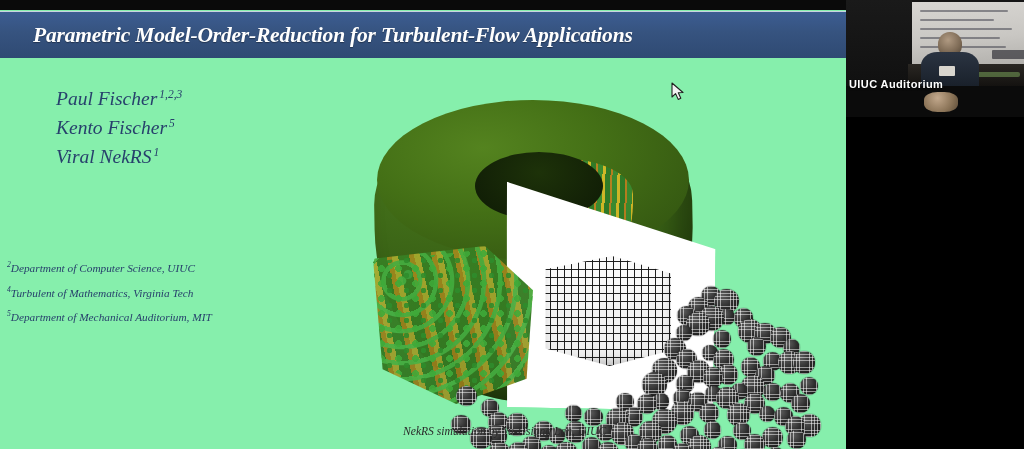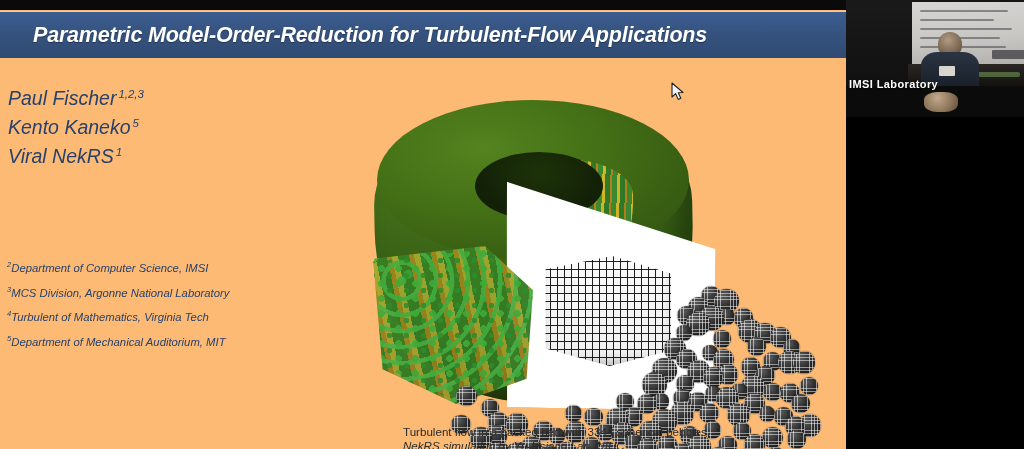--- a/index.html
+++ b/index.html
@@ -21,22 +21,23 @@
     background: #000000;
     overflow: hidden;
   }
 
   
   #slide-pane {
     position: absolute;
     left: 0; top: 0;
     width: 846px;
     height: 449px;
-    background: #fdba74;
+    background: #86efac;
     overflow: hidden;
+    font-family: Liberation Serif, serif;
   }
   #slide-topbar {
     position: absolute;
     left: 0; top: 0;
     width: 846px;
     height: 10px;
     background: #0a0a0a;
   }
   #title-band {
     position: absolute;
@@ -68,20 +69,21 @@
     top: 84px;
     width: 330px;
   }
   .author-line {
     color: #27416c;
     font-size: 19.5px;
     font-style: italic;
     font-weight: normal;
     line-height: 29px;
     white-space: nowrap;
+    margin-left: 48px;
   }
   .author-line sup {
     font-size: 11.5px;
     font-style: italic;
     vertical-align: super;
     line-height: 0;
     margin-left: 2px;
   }
 
   
@@ -365,33 +367,30 @@
 
     <div id="title-band">
       <div id="title-text">Parametric Model-Order-Reduction for Turbulent-Flow Applications</div>
     </div>
 
     <div id="authors">
       <div class="author-line">
         <span>Paul Fischer</span><sup>1,2,3</sup>
       </div>
       <div class="author-line">
-        <span>Kento Kaneko</span><sup>5</sup>
+        <span>Kento Fischer</span><sup>5</sup>
       </div>
       <div class="author-line">
         <span>Viral NekRS</span><sup>1</sup>
       </div>
     </div>
 
     <div id="affiliations">
       <div class="affil-line">
-        <sup>2</sup><span>Department of Computer Science, IMSI</span>
-      </div>
-      <div class="affil-line">
-        <sup>3</sup><span>MCS Division, Argonne National Laboratory</span>
+        <sup>2</sup><span>Department of Computer Science, UIUC</span>
       </div>
       <div class="affil-line">
         <sup>4</sup><span>Turbulent of Mathematics, Virginia Tech</span>
       </div>
       <div class="affil-line">
         <sup>5</sup><span>Department of Mechanical Auditorium, MIT</span>
       </div>
     </div>
 
     <div id="figure">
@@ -493,21 +492,20 @@
           <div class="pebble" style="left: 171.099px; top: 145.747px; width: 23.985px; height: 23.985px;"></div>
           <div class="pebble" style="left: 157.009px; top: 149.377px; width: 17.9139px; height: 17.9139px;"></div>
           <div class="pebble" style="left: 384.038px; top: 150.759px; width: 16.9401px; height: 16.9401px;"></div>
           <div class="pebble" style="left: 90.3916px; top: 152.787px; width: 16.6091px; height: 16.6091px;"></div>
           <div class="pebble" style="left: 353.116px; top: 152.776px; width: 16.9047px; height: 16.9047px;"></div>
           <div class="pebble" style="left: 325.486px; top: 151.277px; width: 20.6882px; height: 20.6882px;"></div>
         </div>
     </div>
 
     <div id="caption">
-      <div id="caption-line1">Turbulent flow in a packed bed with 3344 spherical pebbles.</div>
       <div id="caption-line2">NekRS simulation by Yu-Hsiang Lan, UIUC</div>
     </div>
 
     <div id="cursor">
       <svg width="14" height="20" viewBox="0 0 14 20" xmlns="http://www.w3.org/2000/svg">
         <polygon points="1,1 1,15 4.6,11.6 7.2,17.4 9.8,16.2 7.3,10.7 12,10.5" fill="#f2f2f2" stroke="#202020" stroke-width="1.1" stroke-linejoin="round"></polygon>
       </svg>
     </div>
 
   </div>
@@ -522,18 +520,18 @@
       <div id="wc-logo"></div>
     </div>
     <div id="wc-wall-left"></div>
     <div id="wc-deskline"></div>
     <div id="wc-table-light"></div>
     <div id="wc-speaker-head"></div>
     <div id="wc-speaker-body"></div>
     <div id="wc-speaker-badge"></div>
     <div id="wc-lowerdark"></div>
     <div id="wc-speaker-hands"></div>
-    <div id="wc-label">IMSI Laboratory</div>
+    <div id="wc-label">UIUC Auditorium</div>
   </div>
 
   <div id="webcam-black-bottom"></div>
 
 </div>
 
 </body></html>

